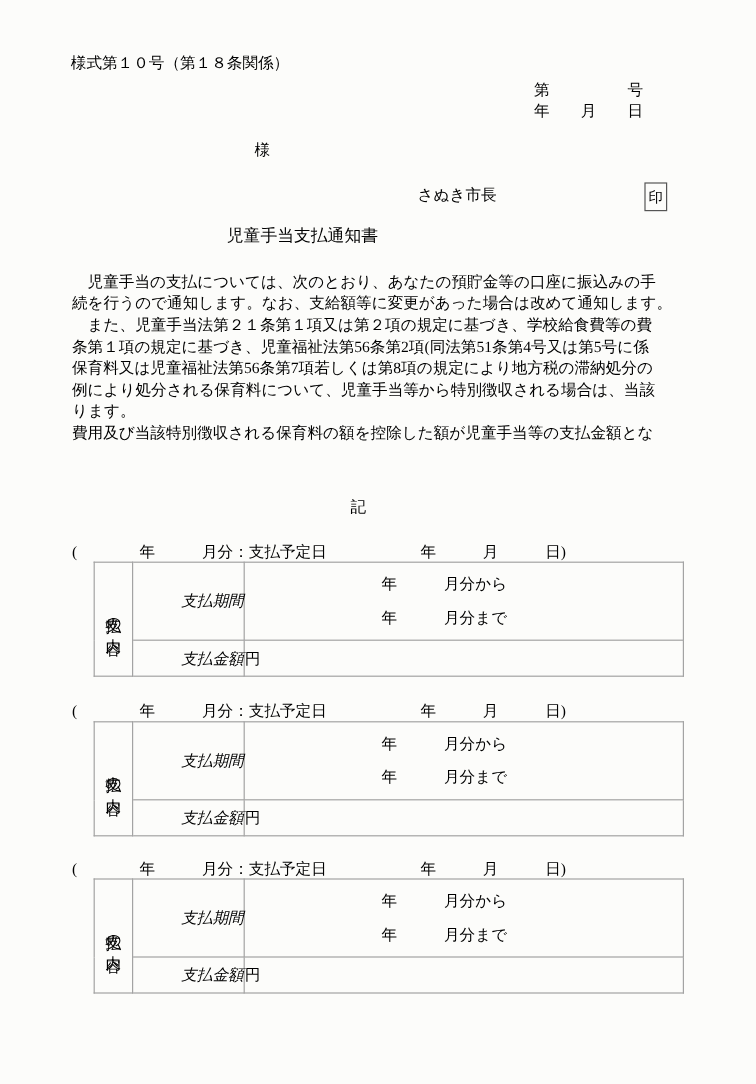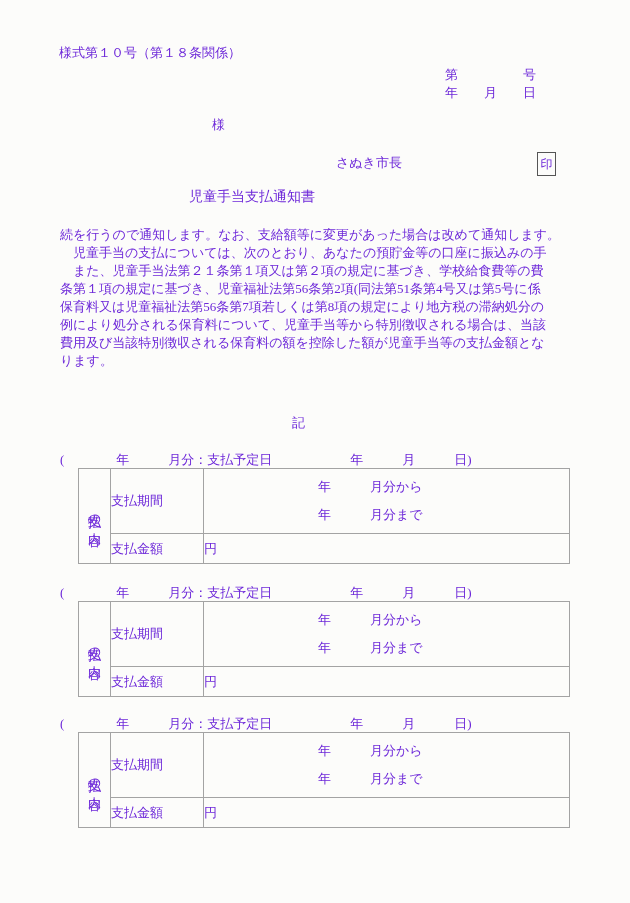--- a/index.html
+++ b/index.html
@@ -4,37 +4,37 @@
 <style>
   html, body { margin: 0; padding: 0; background: #e8e8e8; }
   .page {
     position: relative;
     width: 630px;
     height: 903px;
     margin: 0 auto;
     background: #fcfcfa;
     font-family: "Liberation Serif", "DejaVu Serif", serif;
     font-size: 13px;
-    color: #6d28d9;
+    color: #000000;
     overflow: hidden;
   }
   .abs { position: absolute; }
   .pre { white-space: pre; }
 
   .form-number { left: 59px; top: 44px; }
 
   .docnum-block {
     right: 94px; top: 66px;
     text-align: right;
     line-height: 18px;
   }
 
   .addressee { left: 212px; top: 116px; }
 
-  .issuer { left: 336px; top: 154px; }
+  .issuer { left: 348px; top: 154px; }
 
   .seal-box {
     left: 537px; top: 152px;
     width: 17px; height: 22px;
     border: 1px solid #555;
     display: flex; align-items: center; justify-content: center;
     font-size: 12px;
   }
 
   .doc-title {
@@ -77,21 +77,21 @@
 
   tr.row-period { height: 65px; }
   tr.row-amount { height: 30px; }
 
   td.vhead { text-align: center; vertical-align: middle; }
   td.vhead span {
     writing-mode: vertical-rl;
     line-height: 1;
     letter-spacing: 1px;
   }
-  td.rlabel { text-align: left; vertical-align: middle; }
+  td.rlabel { text-align: right; vertical-align: middle; font-style: italic; }
   td.content { vertical-align: middle; }
   td.content .pline {
     white-space: pre;
     padding-left: 114px;
     line-height: 28px;
   }
   td.amount {
     white-space: pre;
     padding-left: 217px;
     vertical-align: middle;
@@ -111,28 +111,28 @@
 
   <div class="abs addressee">様</div>
 
   <div class="abs issuer">さぬき市長</div>
 
   <div class="abs seal-box">印</div>
 
   <div class="abs doc-title">児童手当支払通知書</div>
 
   <div class="abs body-text">
+    <div class="bline">　児童手当の支払については、次のとおり、あなたの預貯金等の口座に振込みの手</div>
     <div class="bline">続を行うので通知します。なお、支給額等に変更があった場合は改めて通知します。</div>
-    <div class="bline">　児童手当の支払については、次のとおり、あなたの預貯金等の口座に振込みの手</div>
     <div class="bline">　また、児童手当法第２１条第１項又は第２項の規定に基づき、学校給食費等の費</div>
     <div class="bline">条第１項の規定に基づき、児童福祉法第56条第2項(同法第51条第4号又は第5号に係</div>
     <div class="bline">保育料又は児童福祉法第56条第7項若しくは第8項の規定により地方税の滞納処分の</div>
     <div class="bline">例により処分される保育料について、児童手当等から特別徴収される場合は、当該</div>
+    <div class="bline">ります。</div>
     <div class="bline">費用及び当該特別徴収される保育料の額を控除した額が児童手当等の支払金額とな</div>
-    <div class="bline">ります。</div>
   </div>
 
   <div class="abs ki-marker">記</div>
 
   <div class="abs table-block tb0">
     <div class="tbl-caption">(　　　　年　　　月分：支払予定日　　　　　　年　　　月　　　日)</div>
     <table class="pay-table">
       <colgroup>
           <col class="col-side">
           <col class="col-label">

